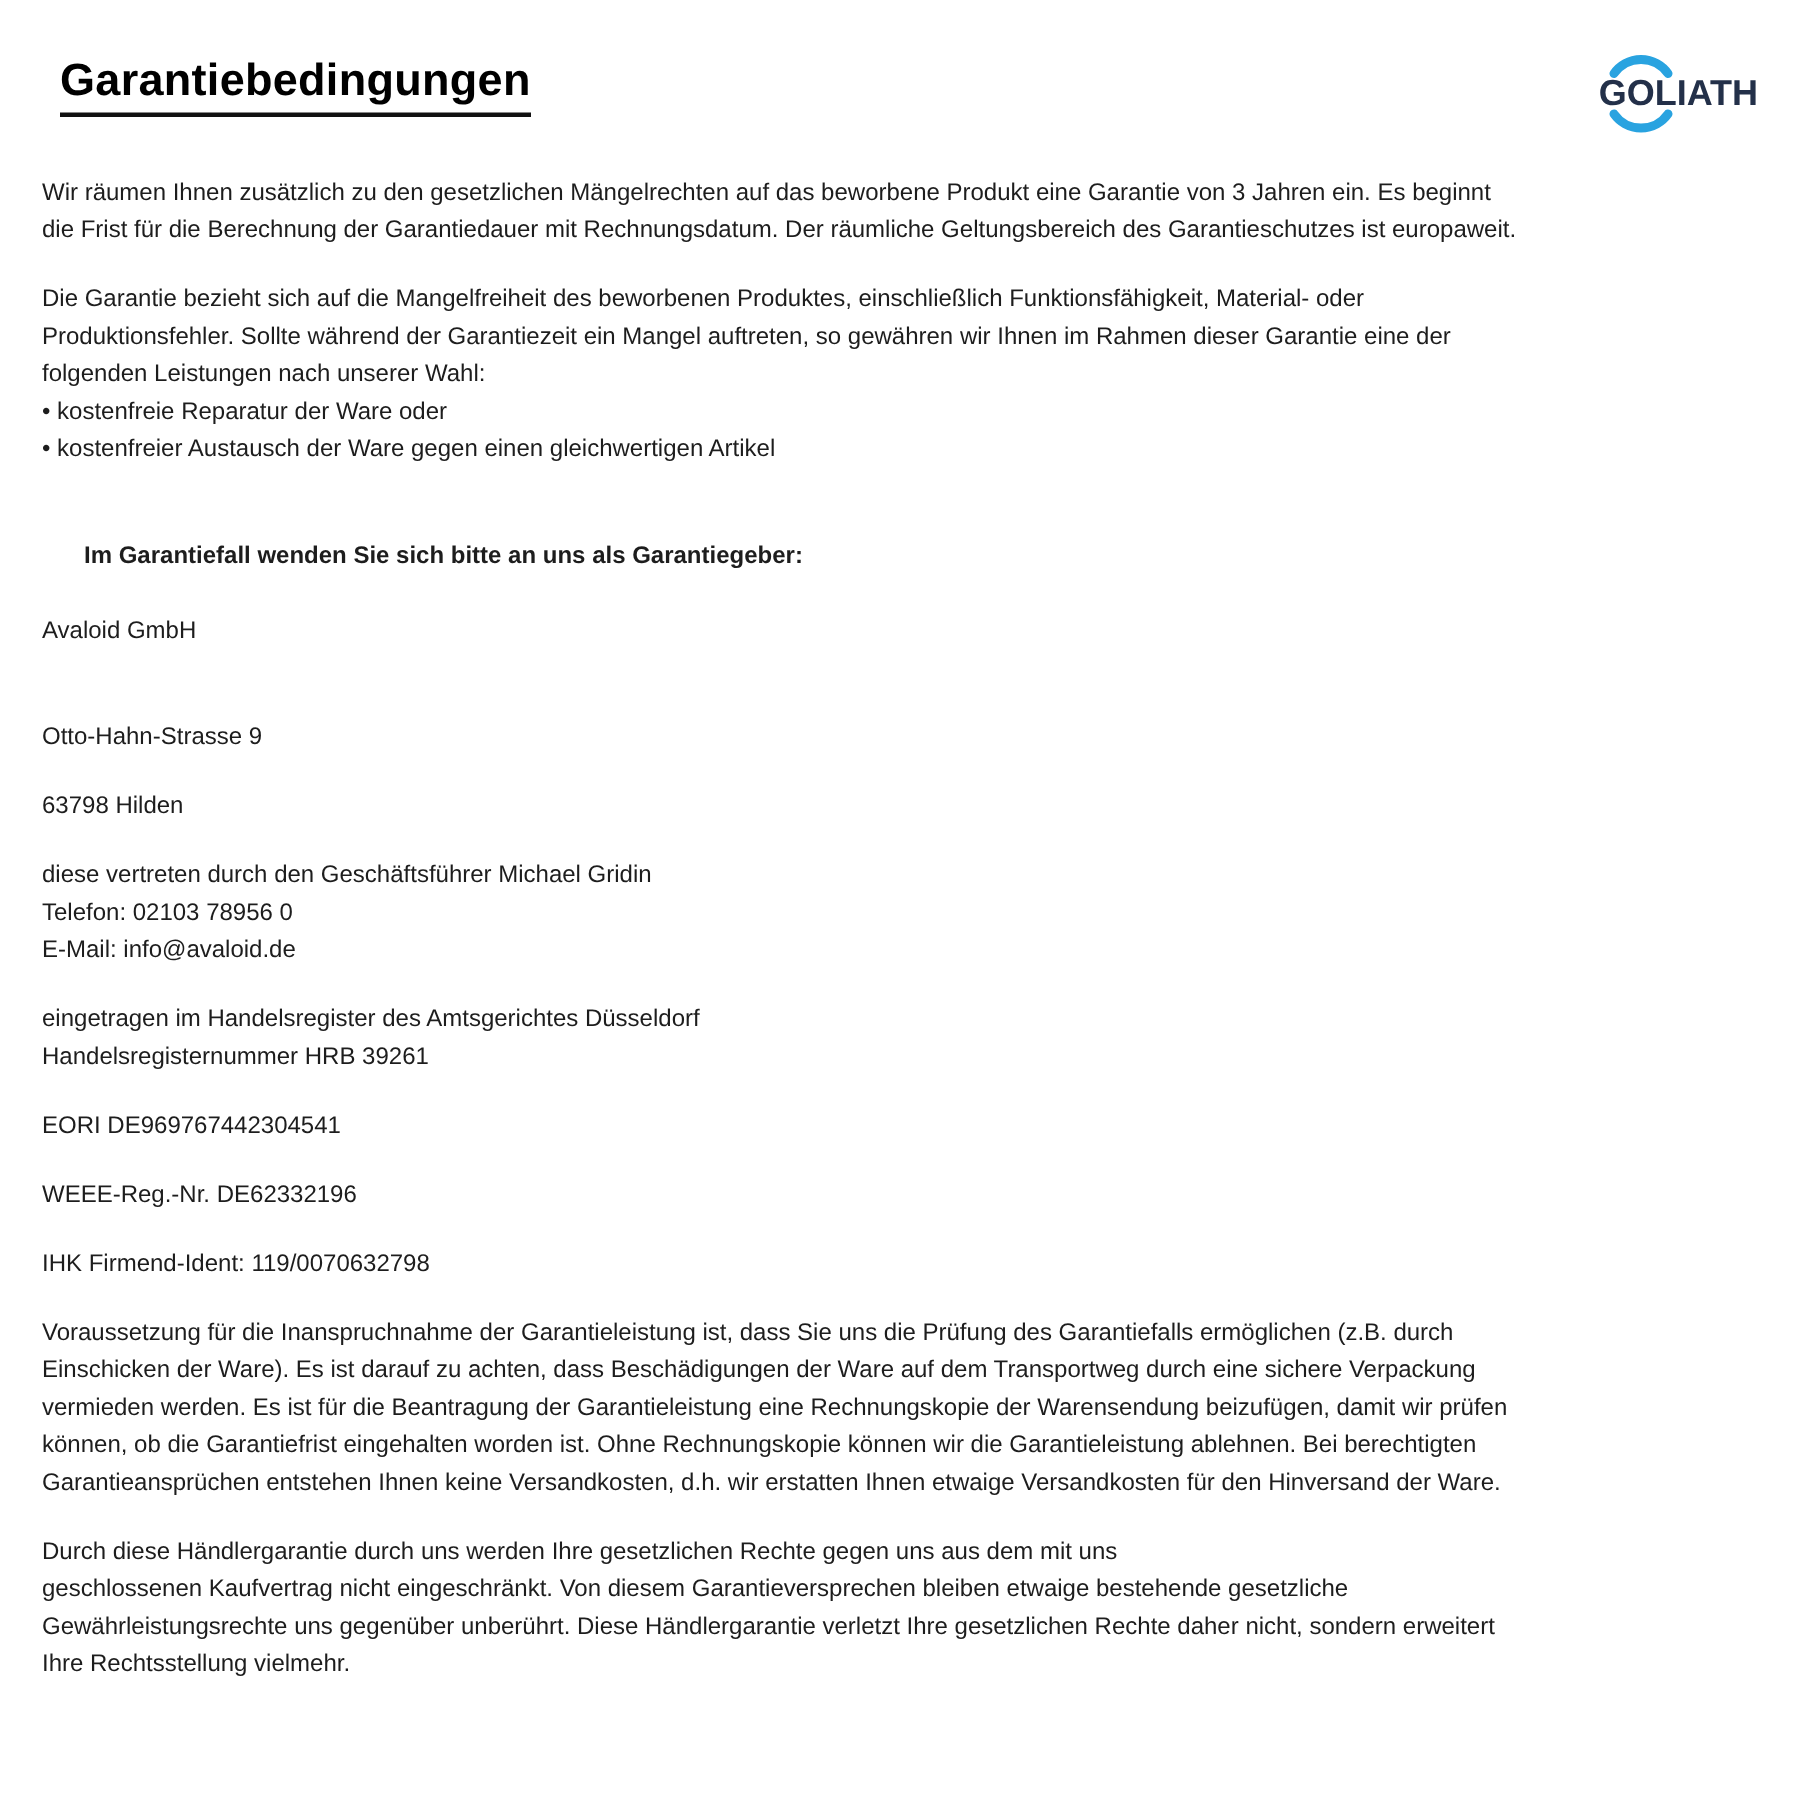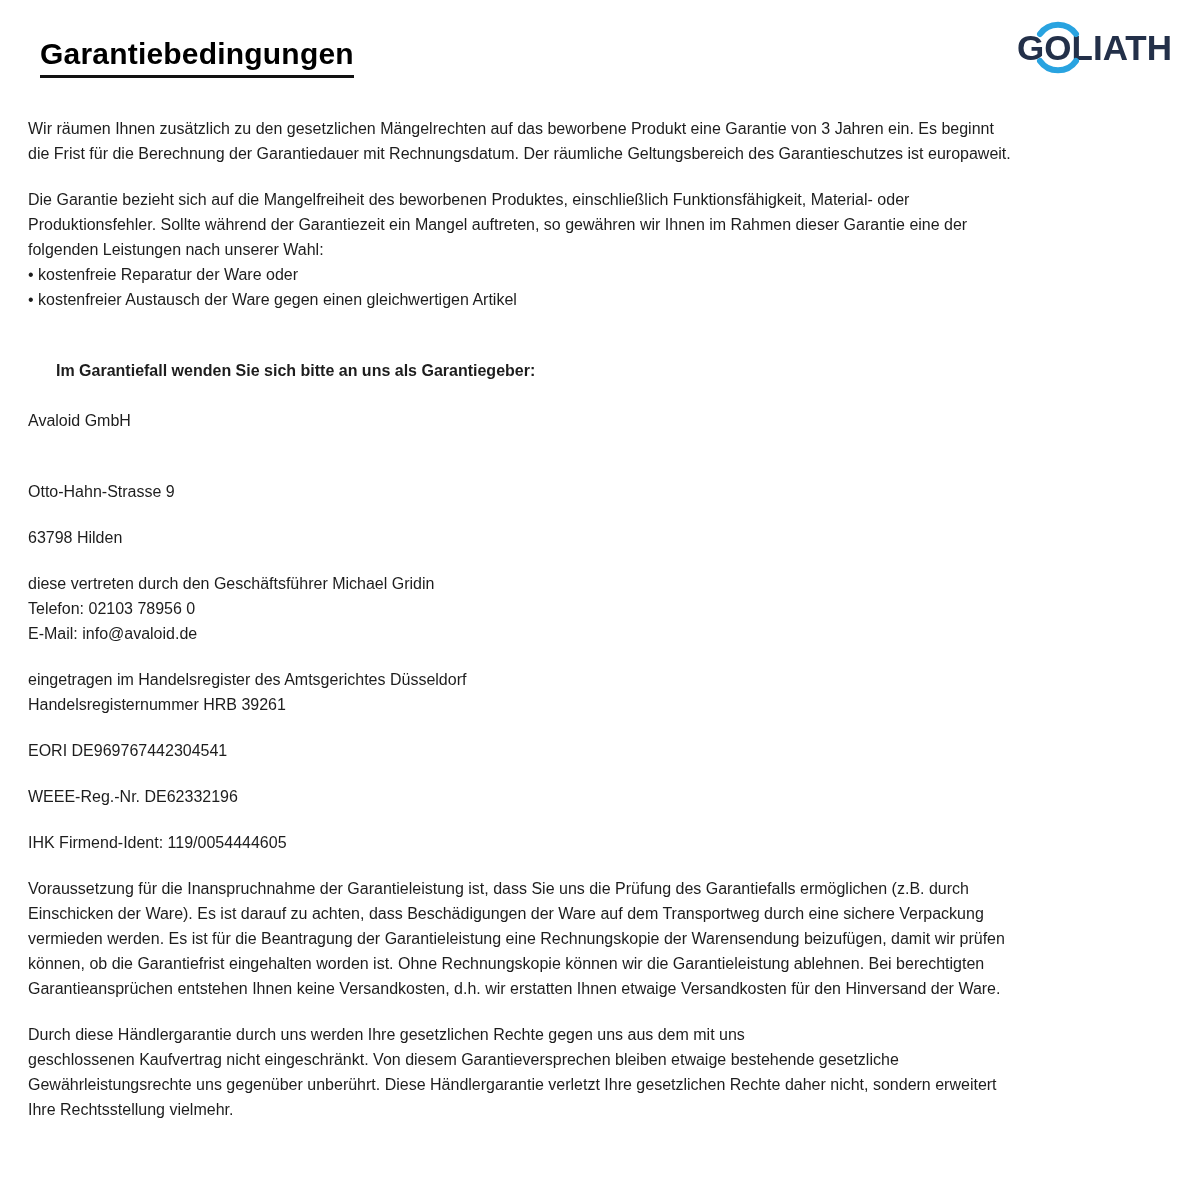--- a/index.html
+++ b/index.html
@@ -25,26 +25,26 @@
     margin: 12px;
     font-size: 30px;
     font-weight: 700;
     letter-spacing: 0.2px;
     color: #000;
     border-bottom: 3px solid #111;
     padding-bottom: 3px;
     line-height: 1.2;
   }
   .logo {
-    font-size: 35px;
+    font-size: 24px;
     font-weight: 700;
     line-height: 35px;
     letter-spacing: 0px;
     color: var(--logo-navy, #233049);
-    margin-top: 6px;
+    margin-top: 21px;
     white-space: nowrap;
   }
   .logo-o { position: relative; display: inline-block; }
   .logo-arc {
     position: absolute;
     left: 50%;
     transform: translateX(-50%);
     display: block;
     pointer-events: none;
   }
@@ -106,21 +106,21 @@
 Telefon: 02103 78956 0
 E-Mail: info@avaloid.de</p>
 
     <p class="para">eingetragen im Handelsregister des Amtsgerichtes Düsseldorf
 Handelsregisternummer HRB 39261</p>
 
     <p class="para">EORI DE969767442304541</p>
 
     <p class="para">WEEE-Reg.-Nr. DE62332196</p>
 
-    <p class="para">IHK Firmend-Ident: 119/0054444605</p>
+    <p class="para">IHK Firmend-Ident: 119/0070632798</p>
 
 
     <p class="para">Voraussetzung für die Inanspruchnahme der Garantieleistung ist, dass Sie uns die Prüfung des Garantiefalls ermöglichen (z.B. durch
 Einschicken der Ware). Es ist darauf zu achten, dass Beschädigungen der Ware auf dem Transportweg durch eine sichere Verpackung
 vermieden werden. Es ist für die Beantragung der Garantieleistung eine Rechnungskopie der Warensendung beizufügen, damit wir prüfen
 können, ob die Garantiefrist eingehalten worden ist. Ohne Rechnungskopie können wir die Garantieleistung ablehnen. Bei berechtigten
 Garantieansprüchen entstehen Ihnen keine Versandkosten, d.h. wir erstatten Ihnen etwaige Versandkosten für den Hinversand der Ware.</p>
 
     <p class="para last">Durch diese Händlergarantie durch uns werden Ihre gesetzlichen Rechte gegen uns aus dem mit uns
 geschlossenen Kaufvertrag nicht eingeschränkt. Von diesem Garantieversprechen bleiben etwaige bestehende gesetzliche

